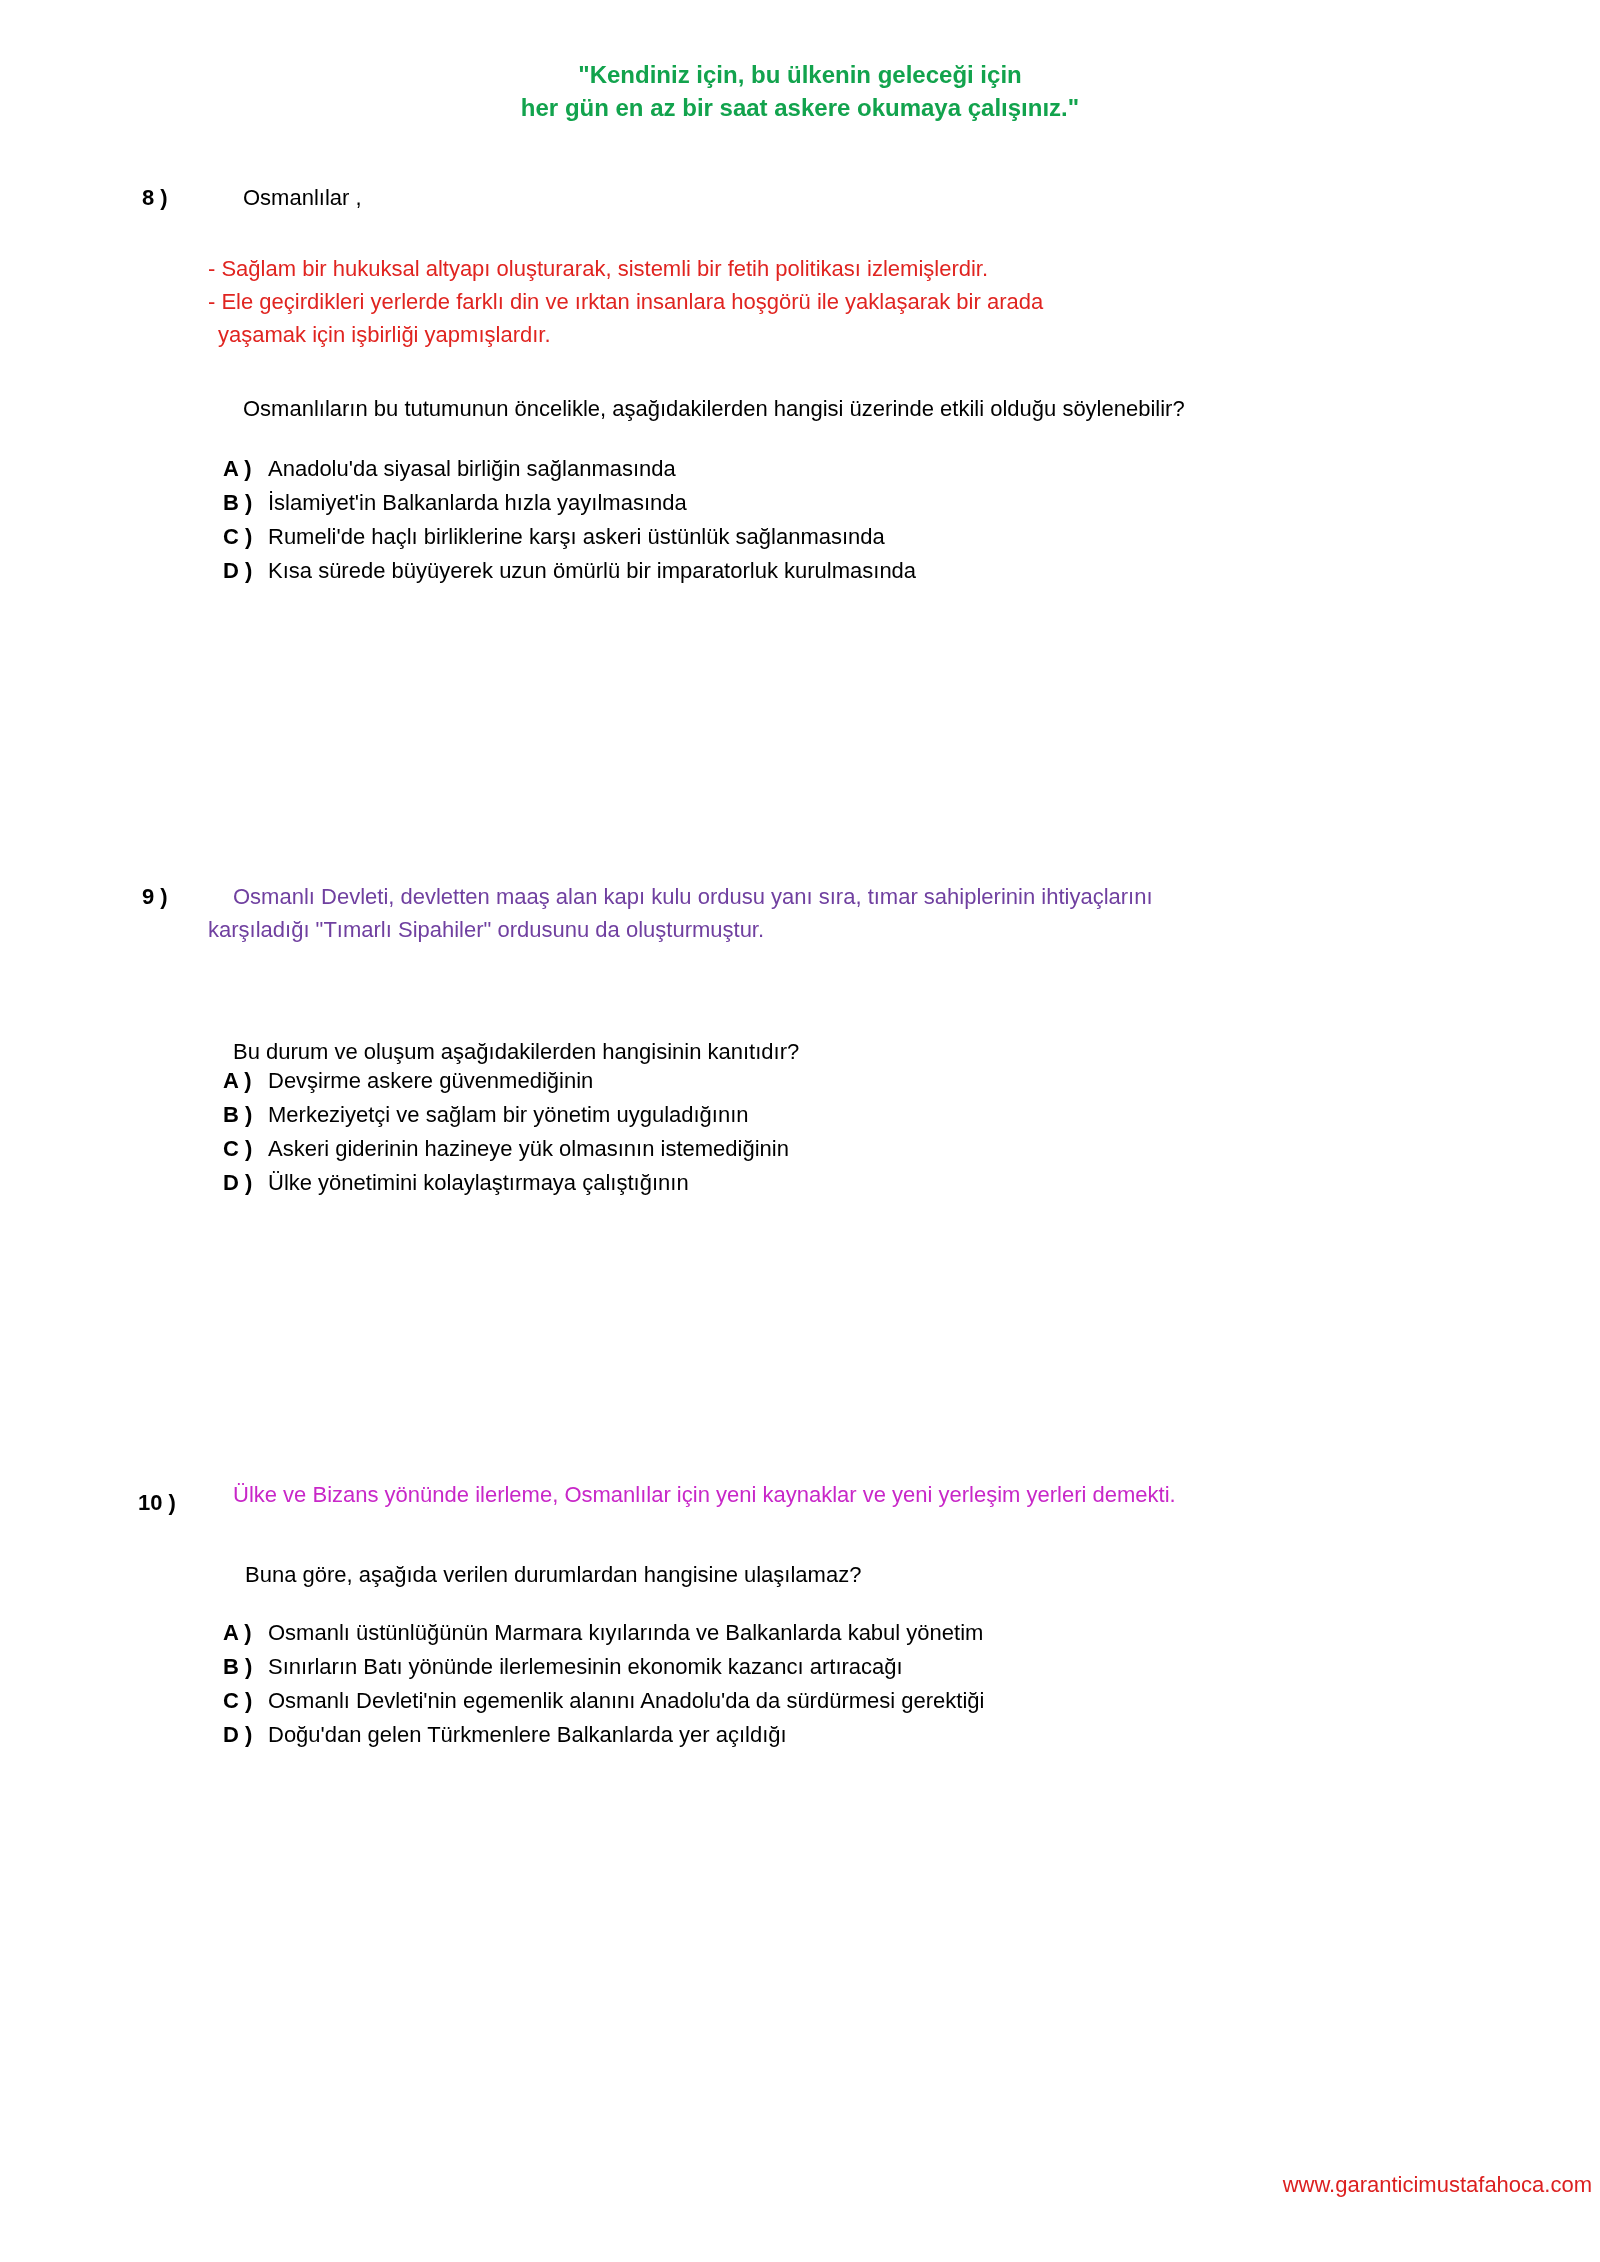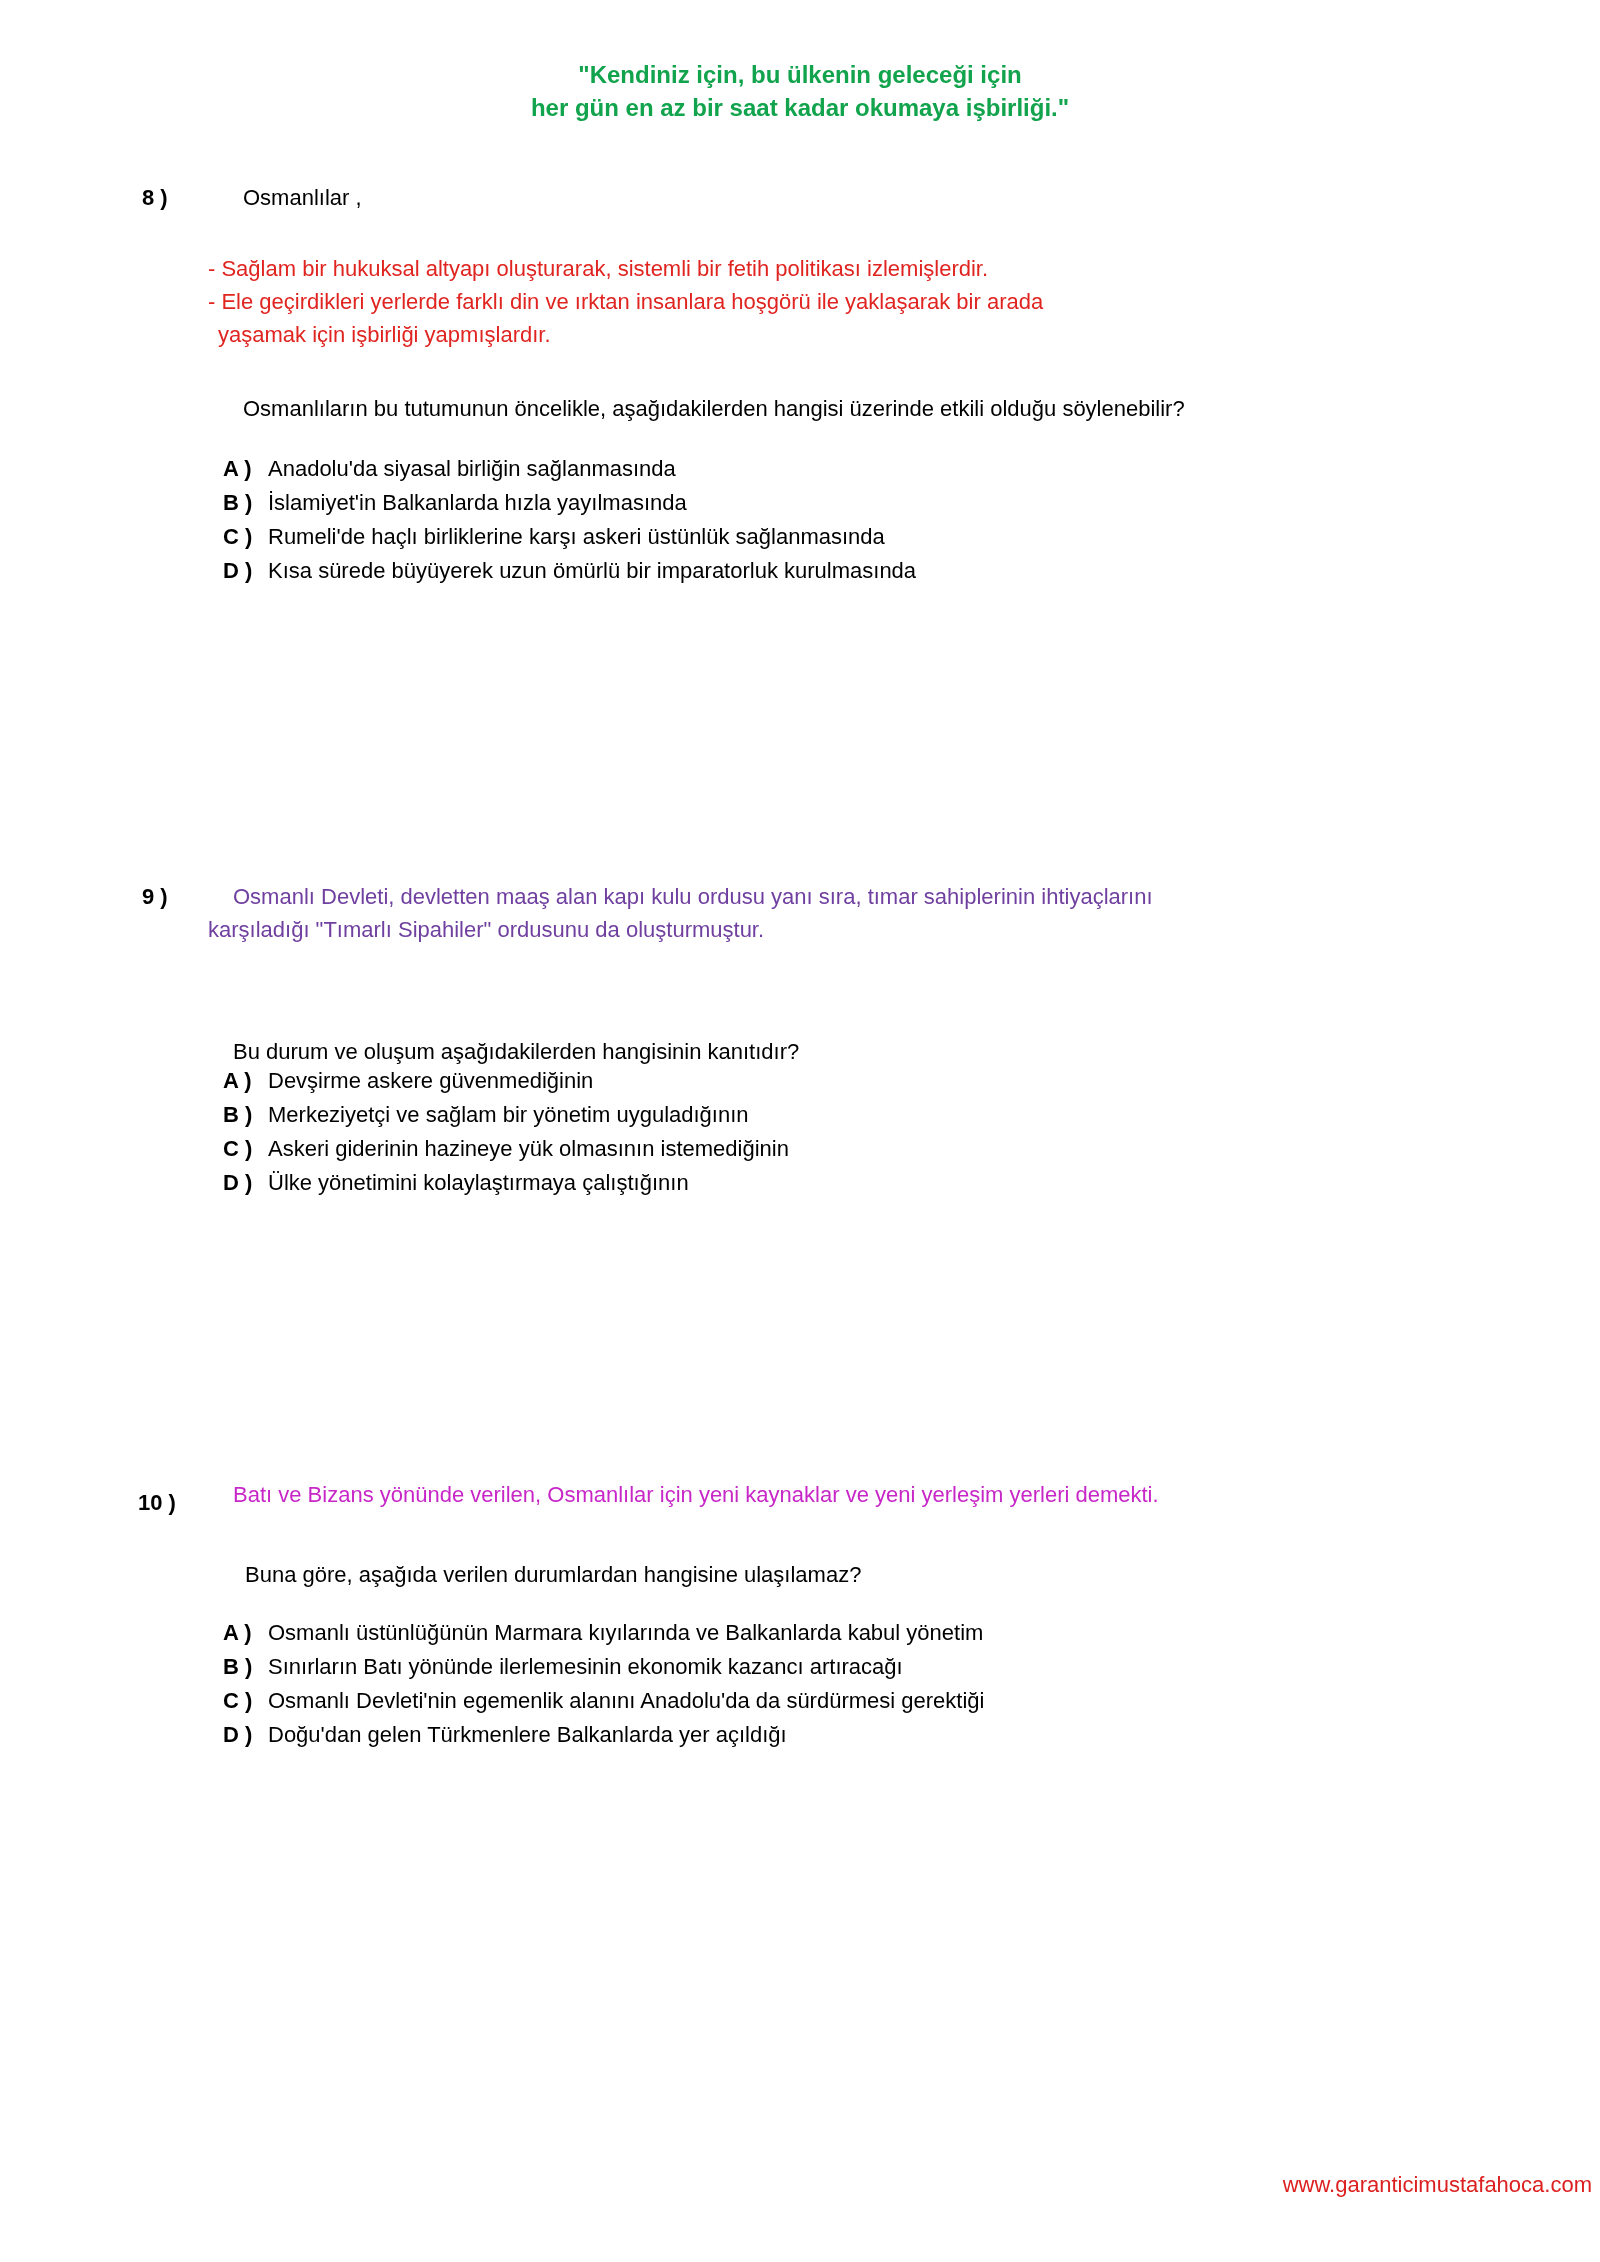--- a/index.html
+++ b/index.html
@@ -53,21 +53,21 @@
     color:var(--footer-red, #DC2020);
   }
 </style>
 </head>
 <body>
 
 <div class="page">
 
   <div class="header">
     <div>"Kendiniz için, bu ülkenin geleceği için</div>
-    <div>her gün en az bir saat kadar okumaya işbirliği."</div>
+    <div>her gün en az bir saat askere okumaya çalışınız."</div>
   </div>
 
   <span class="abs qnum" style="left:142px; top:185px;">8 )</span>
   <span class="abs" style="left:243px; top:185px;">Osmanlılar ,</span>
 
   <div class="abs bullets" style="left:208px; top:252px;">
     <div>- Sağlam bir hukuksal altyapı oluşturarak, sistemli bir fetih politikası izlemişlerdir.</div>
     <div>- Ele geçirdikleri yerlerde farklı din ve ırktan insanlara hoşgörü ile yaklaşarak bir arada</div>
     <div class="indent">yaşamak için işbirliği yapmışlardır.</div>
   </div>
@@ -104,21 +104,21 @@
     </div>
     <div class="opt">
       <span class="letter">C )</span><span>Askeri giderinin hazineye yük olmasının istemediğinin</span>
     </div>
     <div class="opt">
       <span class="letter">D )</span><span>Ülke yönetimini kolaylaştırmaya çalıştığının</span>
     </div>
   </div>
 
   <span class="abs qnum" style="left:138px; top:1482px;margin-top:8px;">10 )</span>
-  <span class="abs lead-magenta" style="left:233px; top:1482px;">Batı ve Bizans yönünde verilen, Osmanlılar için yeni kaynaklar ve yeni yerleşim yerleri demekti.</span>
+  <span class="abs lead-magenta" style="left:233px; top:1482px;">Ülke ve Bizans yönünde ilerleme, Osmanlılar için yeni kaynaklar ve yeni yerleşim yerleri demekti.</span>
 
   <div class="abs" style="left:233px; top:1562px;margin-left:12px;">Buna göre, aşağıda verilen durumlardan hangisine ulaşılamaz?</div>
 
   <div class="abs options" style="left:223px; top:1616px;">
     <div class="opt">
       <span class="letter">A )</span><span>Osmanlı üstünlüğünün Marmara kıyılarında ve Balkanlarda kabul yönetim</span>
     </div>
     <div class="opt">
       <span class="letter">B )</span><span>Sınırların Batı yönünde ilerlemesinin ekonomik kazancı artıracağı</span>
     </div>

